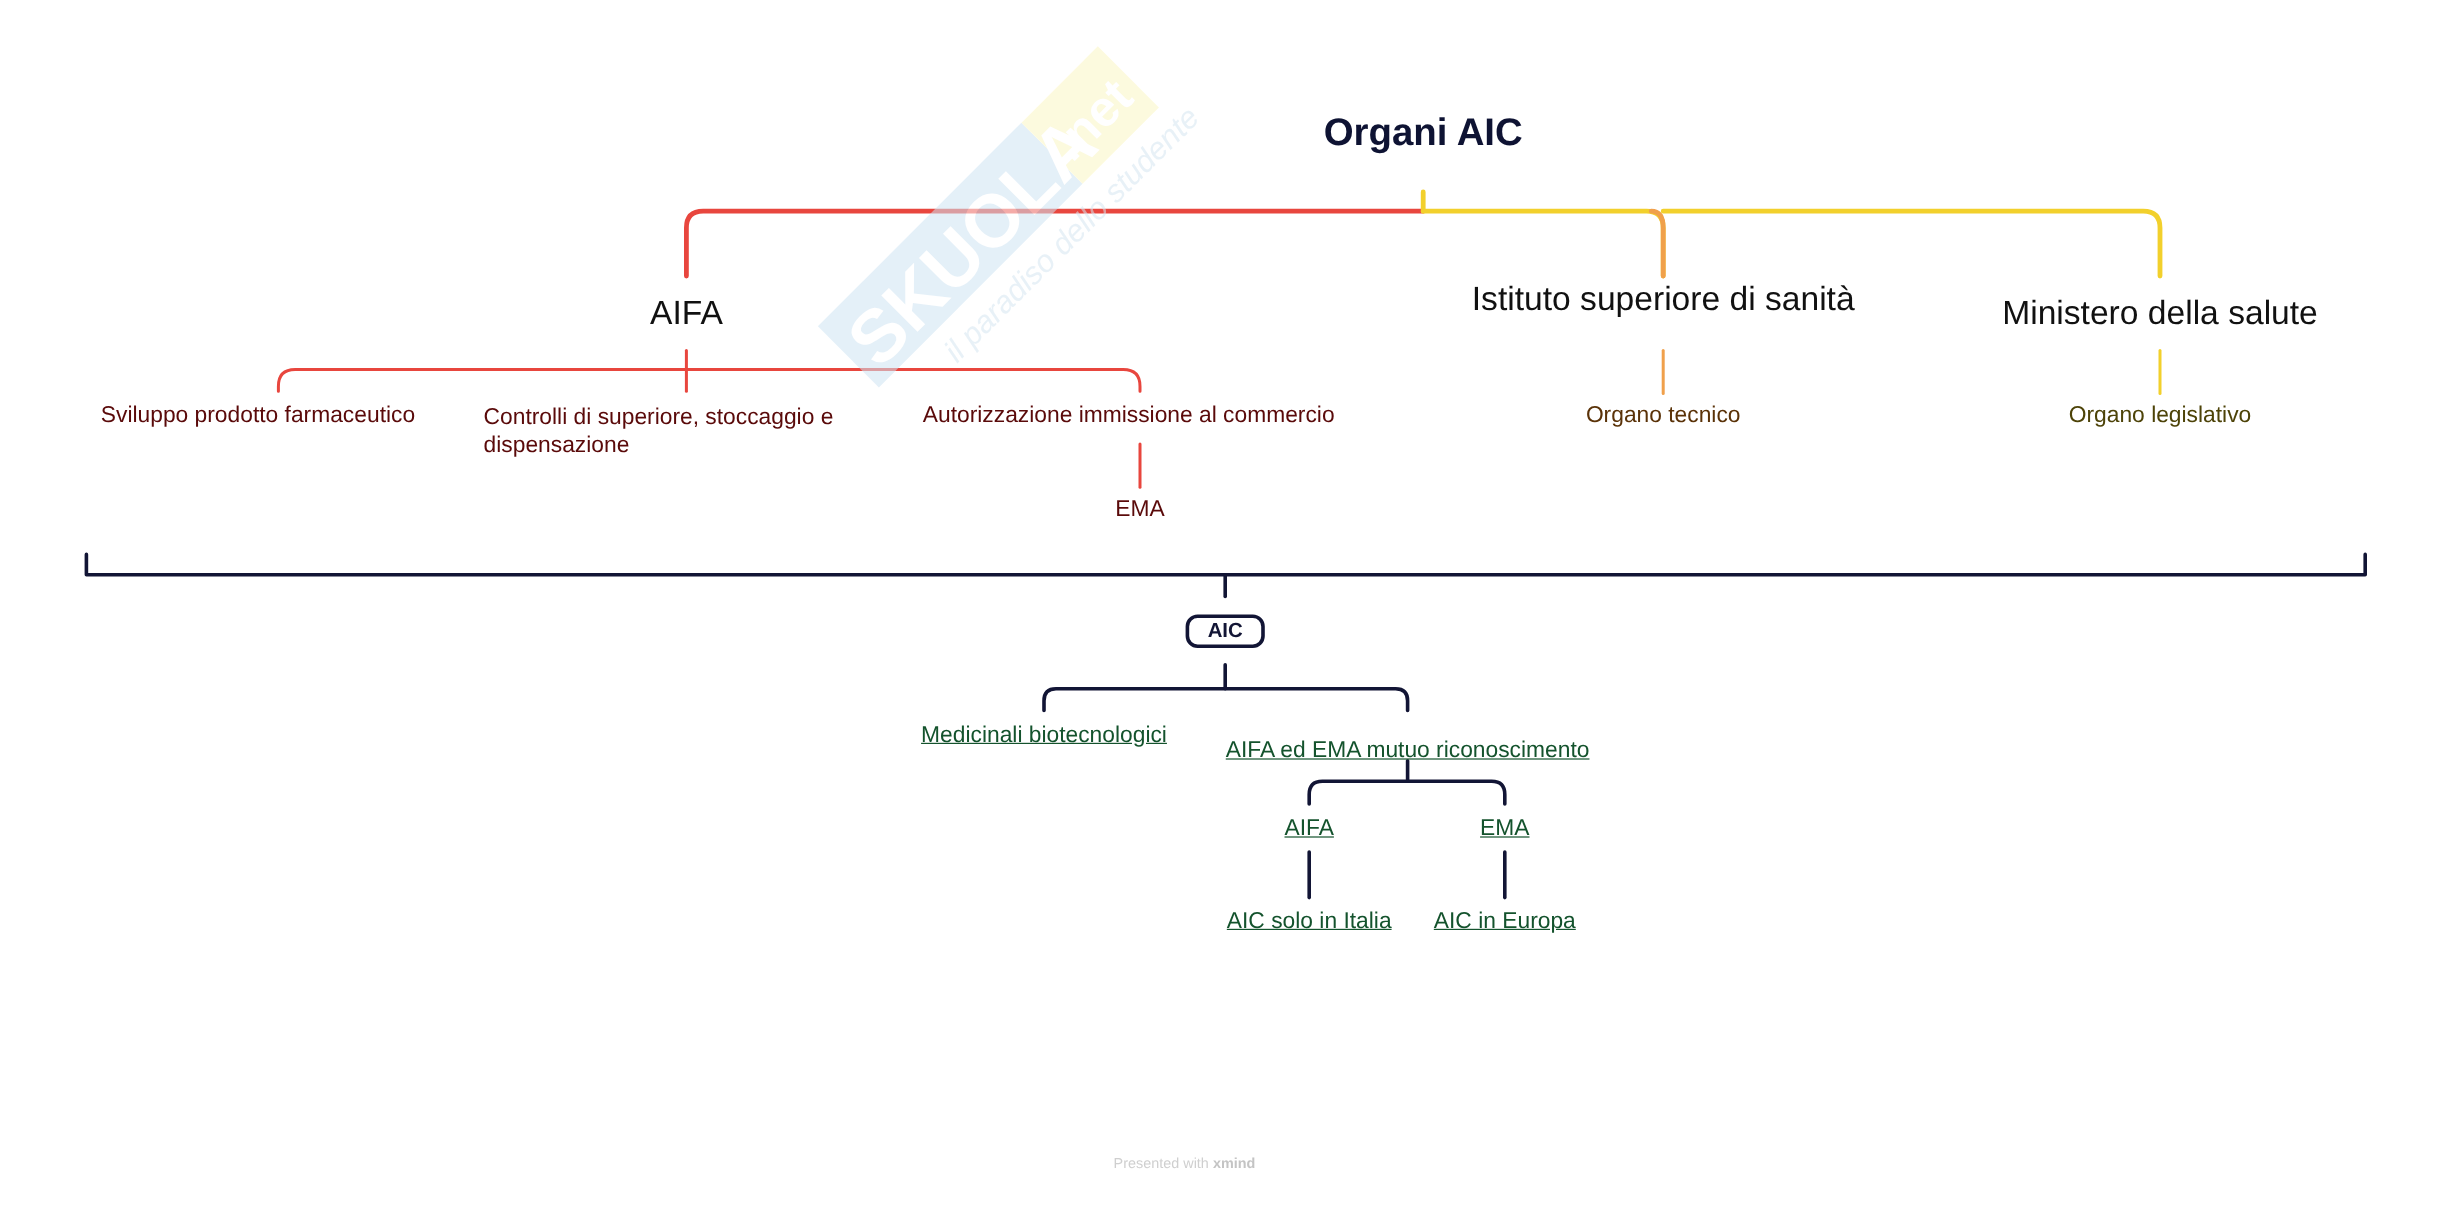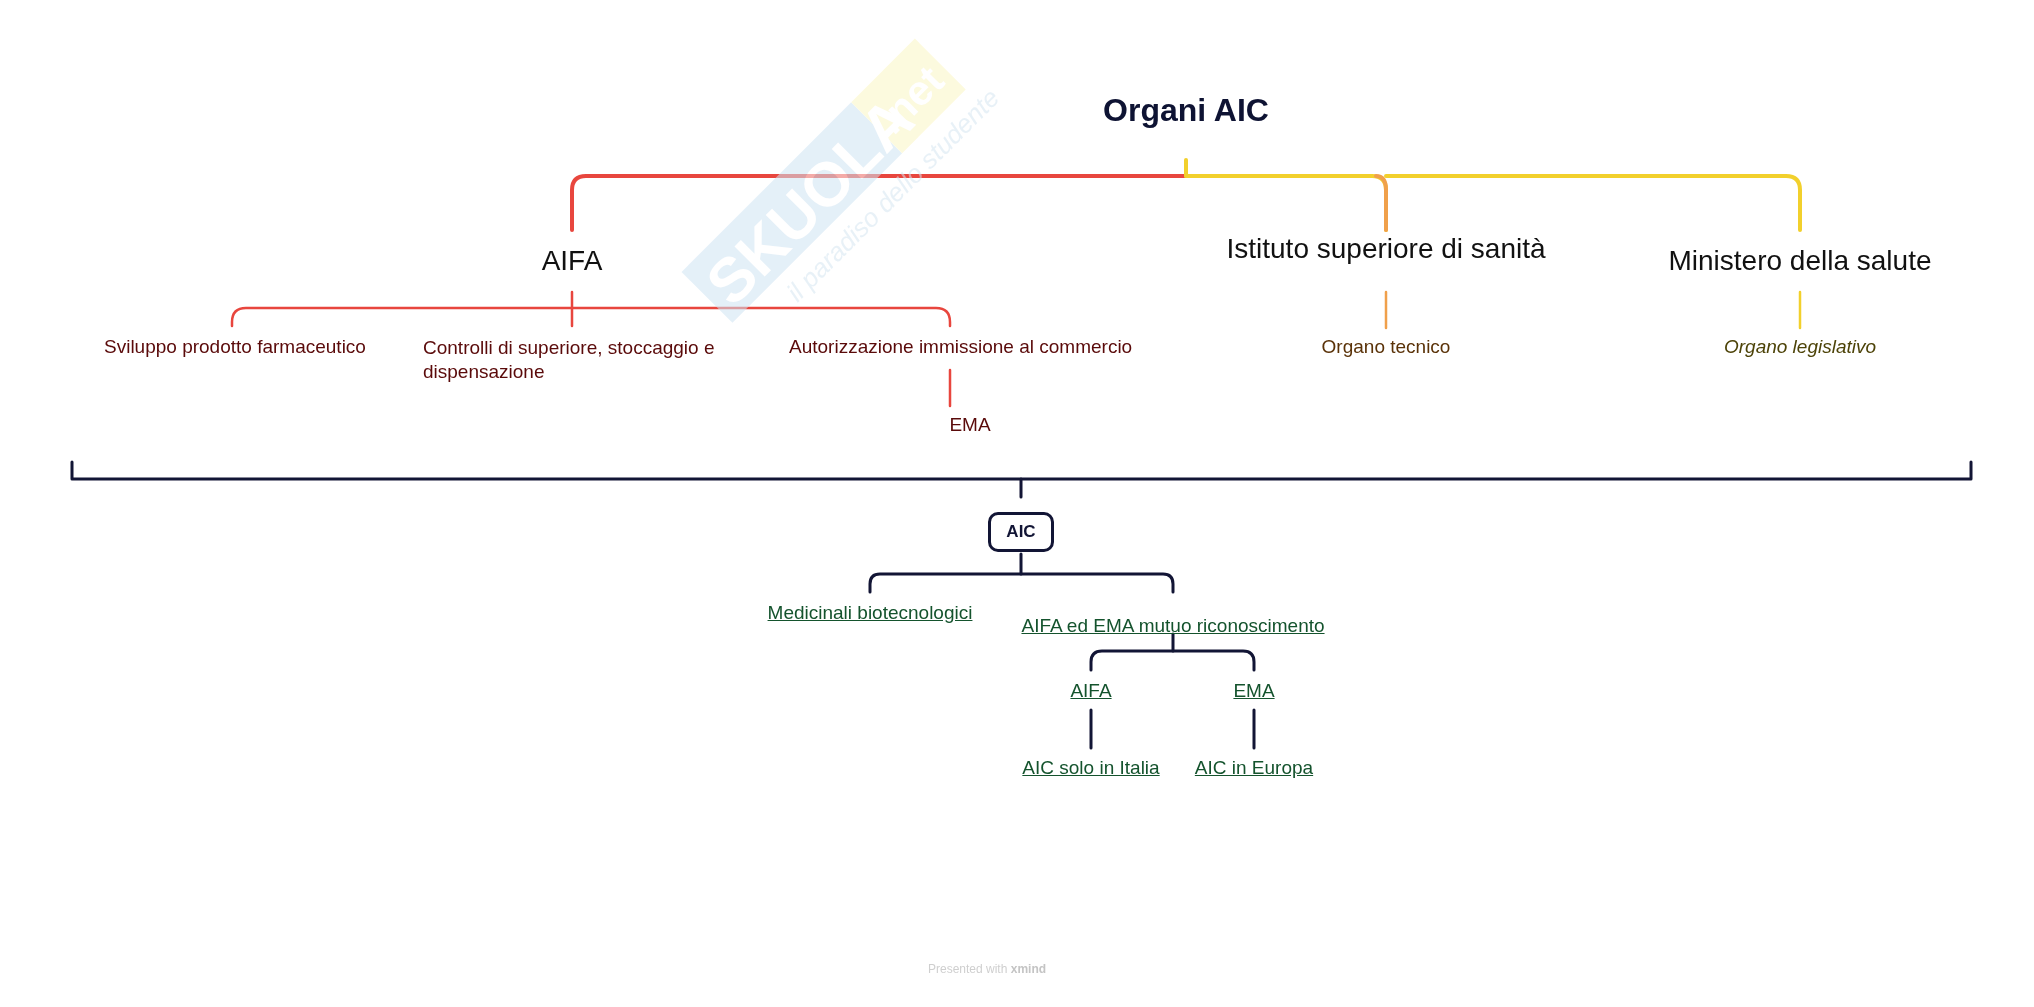--- a/index.html
+++ b/index.html
@@ -3,26 +3,26 @@
 <meta charset="utf-8">
 <style>
   html, body { margin:0; padding:0; background:#ffffff; }
   body { width:2034px; height:1007px; position:relative; overflow:hidden;
          font-family:"Liberation Sans", "DejaVu Sans", sans-serif; }
   #lines { position:absolute; left:0; top:0; width:2034px; height:1007px; }
   .t { position:absolute; white-space:nowrap; }
   .title { font-size:32px; font-weight:bold; color:#0e1333; transform:translateX(-50%); }
   .l1 { font-size:28px; color:#111111; transform:translateX(-50%); }
   .l2 { font-size:19px; }
-  .red { color:#5a0a0a;margin-left:20px; }
+  .red { color:#5a0a0a; }
   .org { color:#5a3208; }
-  .yel { color:#4d4308;font-style:italic; }
+  .yel { color:#4d4308; }
   .navy { color:#14532d;text-decoration:underline; }
   .ctr { transform:translateX(-50%); }
-  .aicbox { position:absolute; left:988px; top:512px; width:66px; height:40px;
+  .aicbox { position:absolute; left:988px; top:512px; width:66px; height:28px;
             border:3px solid #121535; border-radius:10px; box-sizing:border-box;
             display:flex; align-items:center; justify-content:center;
             font-size:17px; font-weight:bold; color:#121535; }
   .footer { position:absolute; left:928px; top:962px; font-size:12px; color:#cfcfcf; }
   .footer b { color:#c4c4c4; }
   .wm { position:absolute; left:660px; top:20px; width:340px; height:320px; pointer-events:none; }
 </style>
 </head>
 <body>
 

